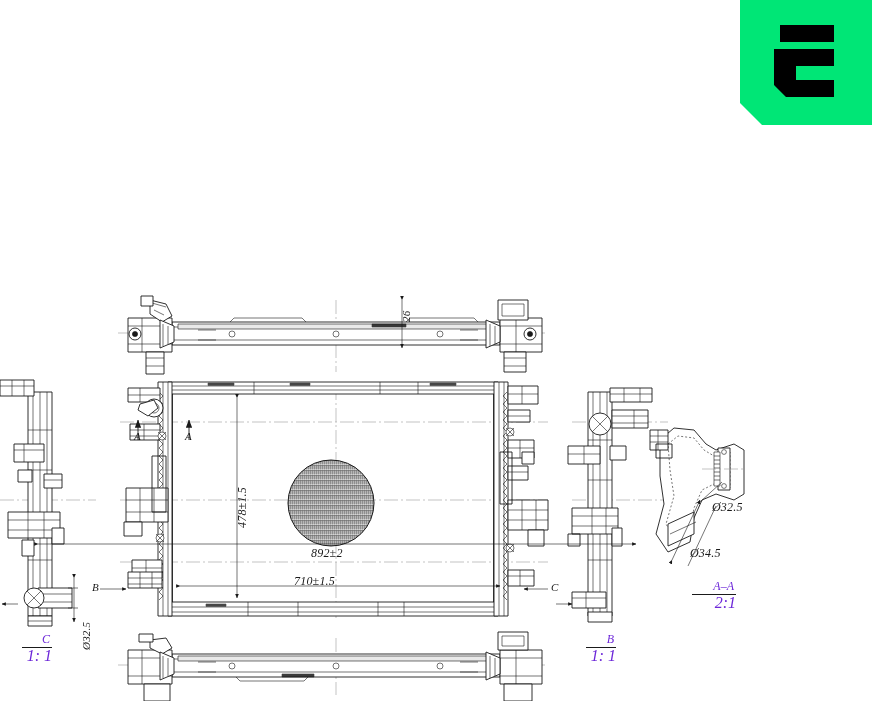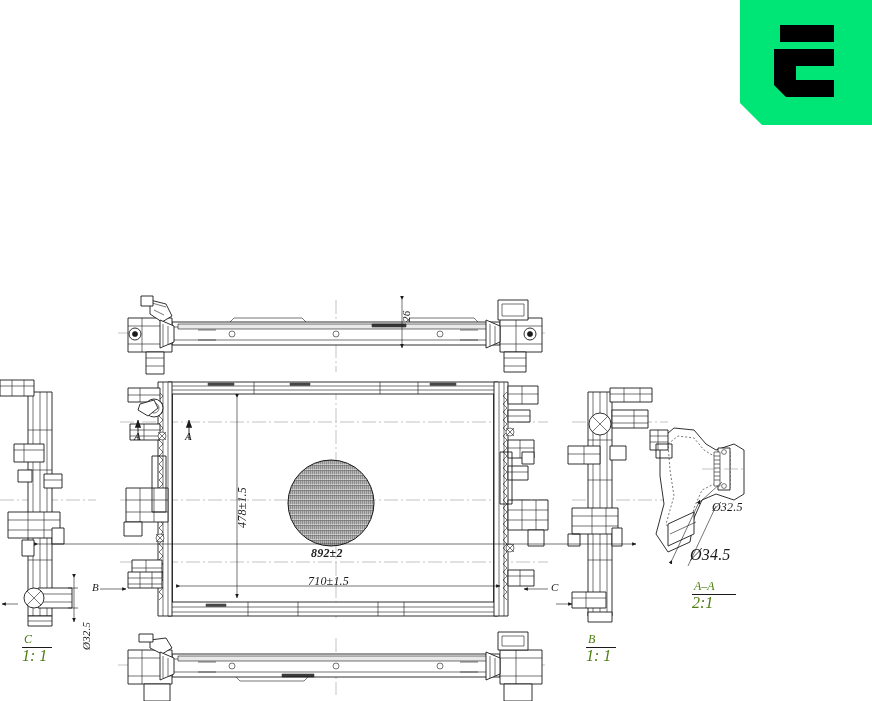--- a/index.html
+++ b/index.html
@@ -9,22 +9,22 @@
 
   
   .logo-wrap{position:absolute;top:0;right:0;width:132px;height:125px;}
   .logo-shape{position:absolute;inset:0;}
   .logo-glyph{position:absolute;left:34px;top:25px;width:66px;height:72px;}
 
   
   .dimtext{position:absolute;font-family:"Liberation Serif",serif;font-style:italic;
            font-size:11px;letter-spacing:.2px;color:#1a1a1a;white-space:nowrap;}
   .dimtext.rot{transform-origin:0 0;transform:rotate(-90deg);}
-  .viewlabel{position:absolute;text-align:left;font-family:"Liberation Serif",serif;
-             font-style:italic;color:#4d7c0f;white-space:nowrap;}
+  .viewlabel{position:absolute;text-align:right;font-family:"Liberation Serif",serif;
+             font-style:italic;color:#6d28d9;white-space:nowrap;}
   .viewlabel .vl-name{display:block;font-size:12px;line-height:13px;
                       border-bottom:1px solid #1a1a1a;padding:0 2px 1px 2px;}
   .viewlabel .vl-scale{display:block;font-size:16px;line-height:14px;padding-top:1px;}
   .secmark{position:absolute;font-style:italic;font-size:11px;color:#1a1a1a;}
 
   svg{display:block;}
   .ln{stroke:#1a1a1a;fill:none;}
   .thin{stroke-width:.6;}
   .med{stroke-width:.9;}
   .thick{stroke-width:1.4;}
@@ -353,29 +353,29 @@
       <line class="ln thin" x1="672" y1="560" x2="700" y2="500" marker-start="url(#arS)" marker-end="url(#arS)"></line>
       <line class="ln thin" x1="688" y1="566" x2="716" y2="506"></line>
     </g>
 
   </svg>
 
   <div class="dimtext rot" style="left:400px;top:322px;">26</div>
 
   <div class="dimtext rot" style="left:235px;top:528px;font-size:12px;">478±1.5</div>
 
-  <div class="dimtext" style="left:311px;top:546px;font-size:12px;font-weight:bold;">892±2</div>
-
-  <div class="dimtext" style="left:308px;top:574px;font-size:12px;">710±1.5</div>
+  <div class="dimtext" style="left:311px;top:546px;font-size:12px;">892±2</div>
+
+  <div class="dimtext" style="left:294px;top:574px;font-size:12px;">710±1.5</div>
 
   <div class="dimtext rot" style="left:80px;top:650px;">Ø32.5</div>
 
   <div class="dimtext" style="left:712px;top:500px;font-size:12px;">Ø32.5</div>
 
-  <div class="dimtext" style="left:690px;top:546px;font-size:16px;">Ø34.5</div>
+  <div class="dimtext" style="left:690px;top:546px;font-size:12px;">Ø34.5</div>
 
   <div class="secmark" style="left:134px;top:430px;">A</div>
   <div class="secmark" style="left:185px;top:430px;">A</div>
   <div class="secmark" style="left:92px;top:581px;">B</div>
   <div class="secmark" style="left:551px;top:581px;">C</div>
 
   <div class="viewlabel" style="left:22px;top:633px;width:30px;">
     <span class="vl-name">C</span>
     <span class="vl-scale">1: 1</span>
   </div>

